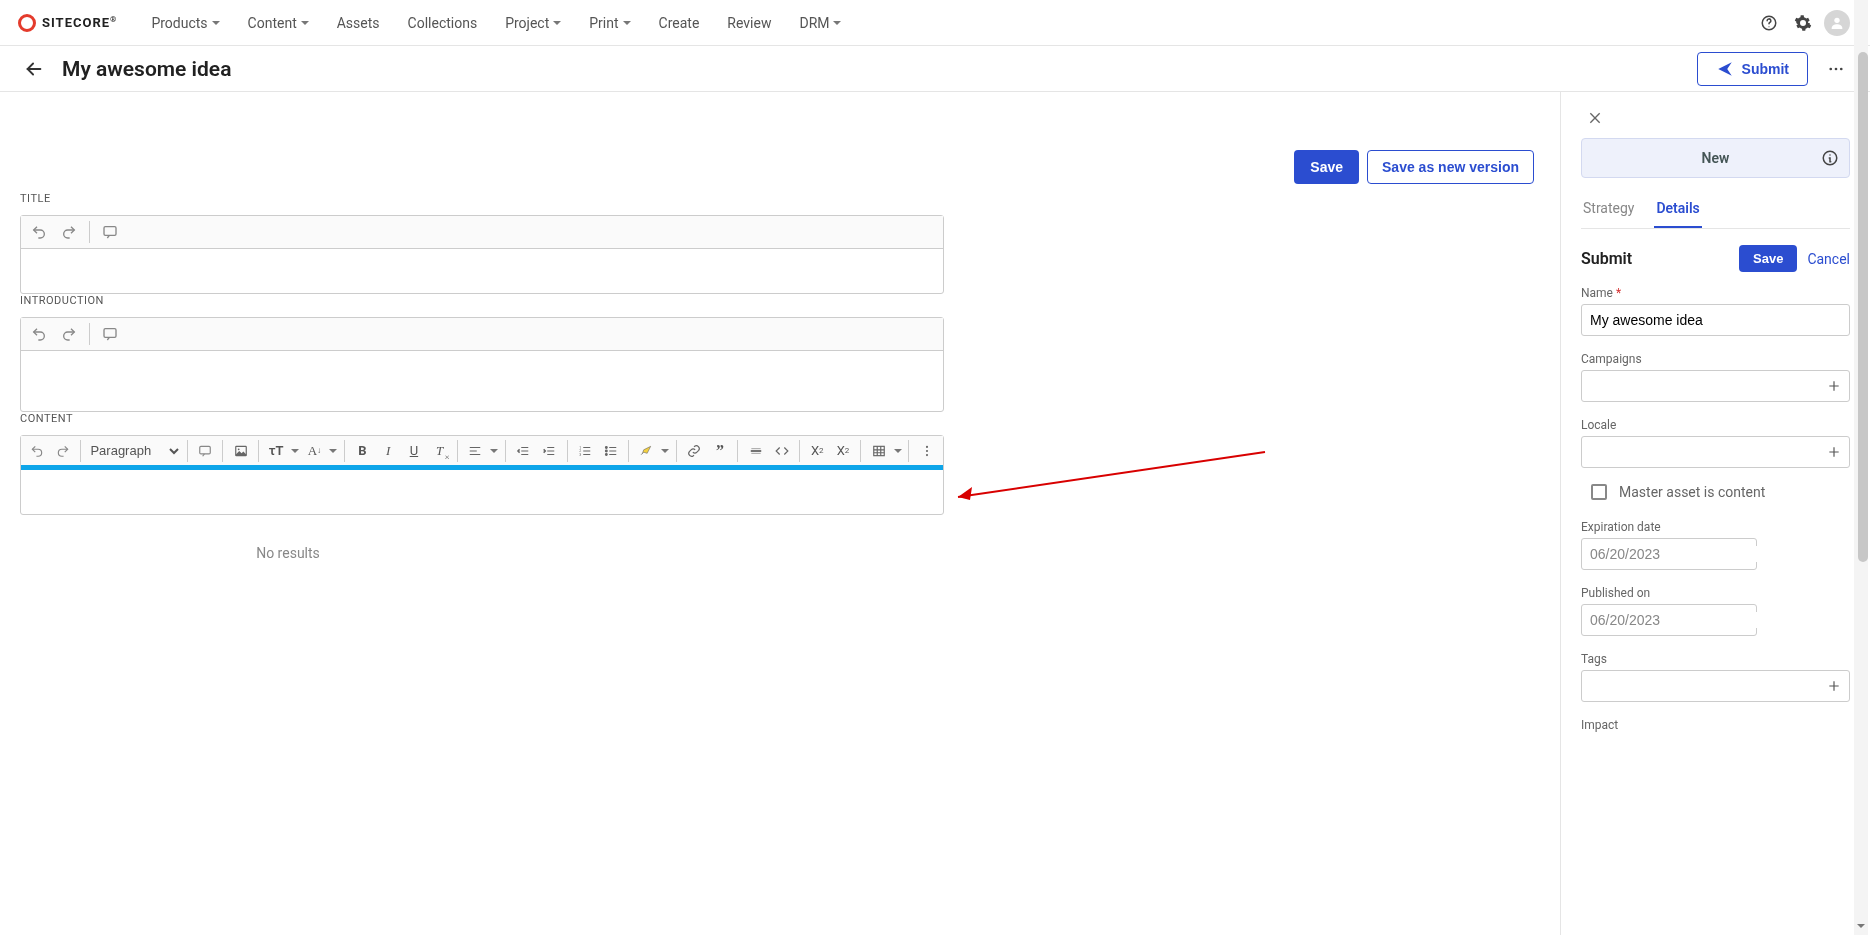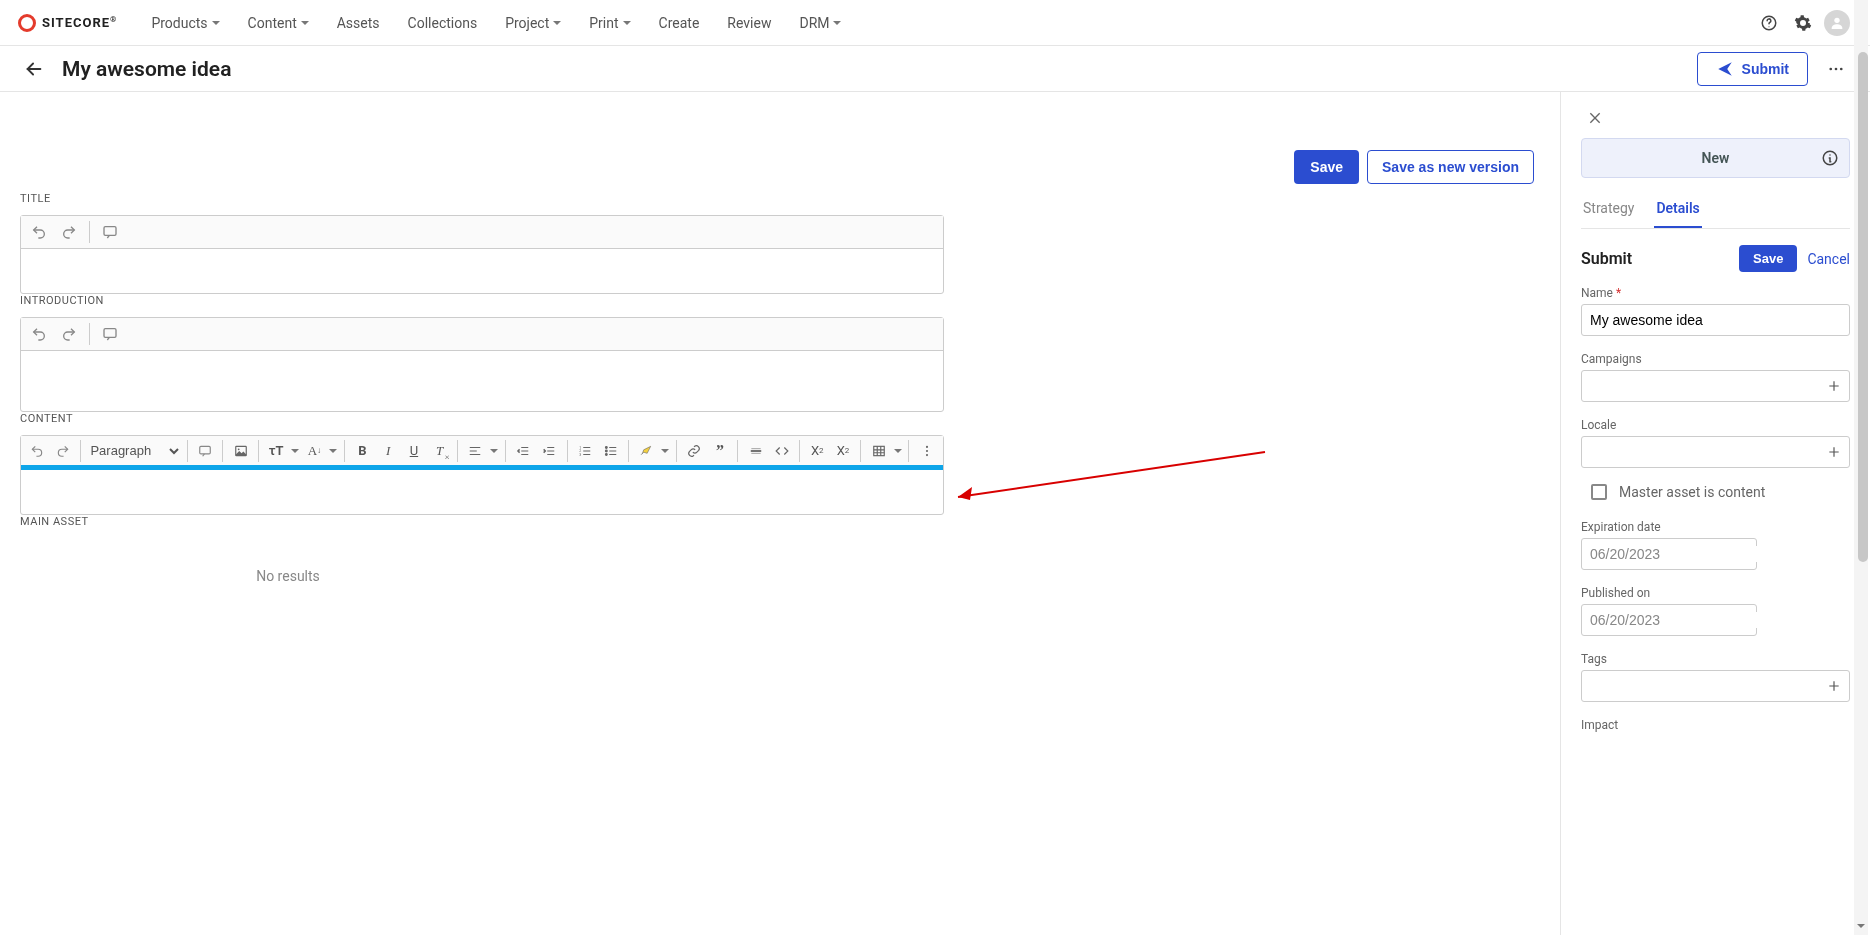--- a/index.html
+++ b/index.html
@@ -485,23 +485,20 @@
                   <circle cx="12" cy="5" r="1.8"></circle>
                   <circle cx="12" cy="12" r="1.8"></circle>
                   <circle cx="12" cy="19" r="1.8"></circle>
                 </svg>
               </div>
           </div>
           <div class="editor-area"></div>
         </div>
       </div>
 
-      <div class="field-block" style="margin-bottom:10px;">
-        <div class="field-label">MAIN ASSET</div>
-      </div>
       <div class="no-results">No results</div>
     </div>
 
     <svg class="arrow-svg" style="left:940px;top:355px;" width="330" height="60">
       <line x1="325" y1="5" x2="18" y2="50" stroke="#d80000" stroke-width="2"></line>
       <polygon points="18,50 32,40 30,53" fill="#d80000"></polygon>
     </svg>
   </div>
 
   <div class="right-panel">

